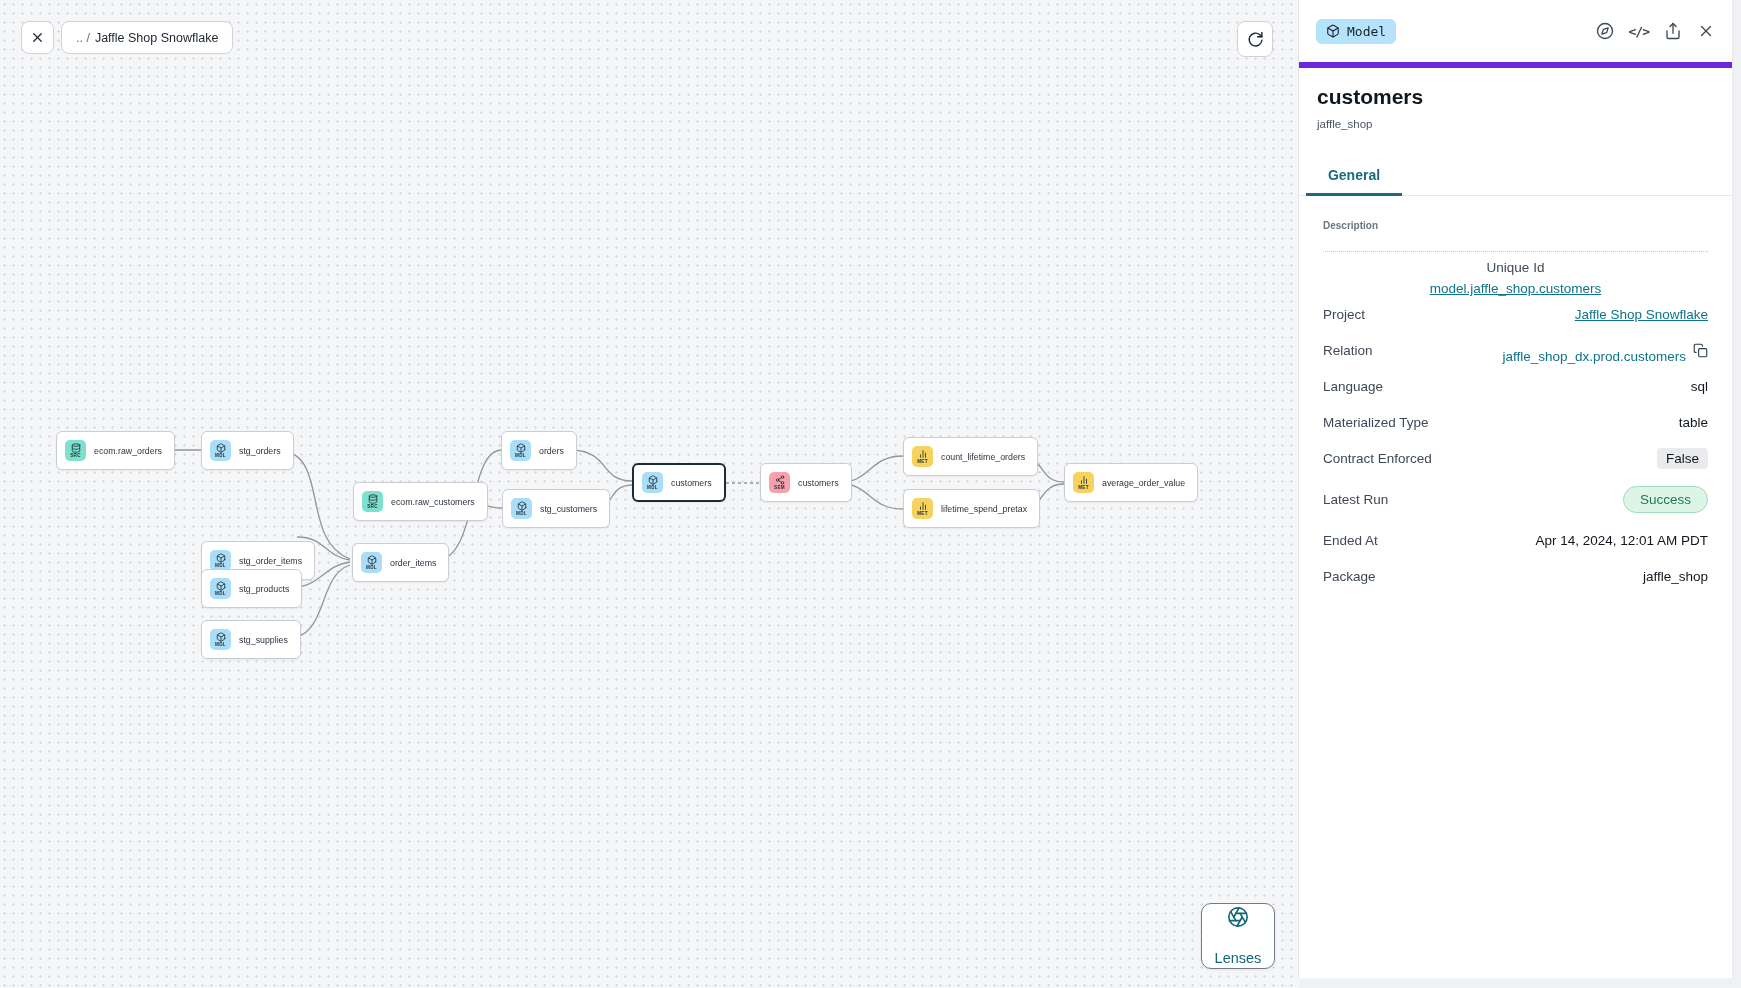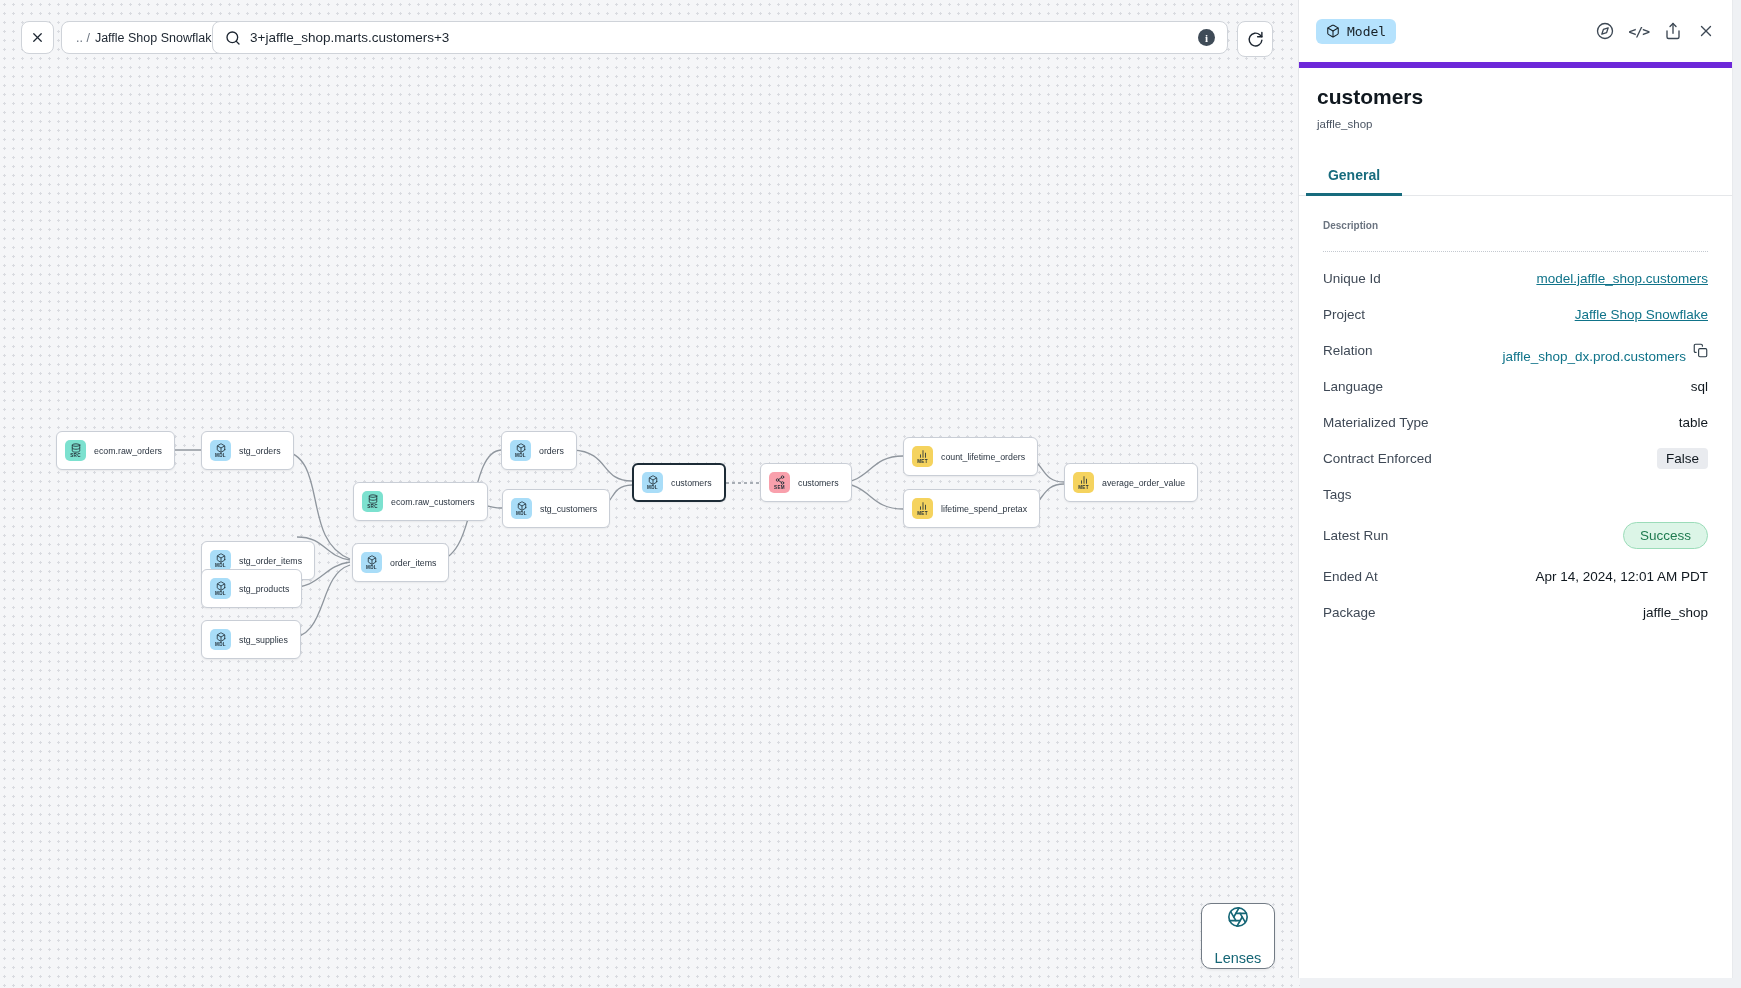--- a/index.html
+++ b/index.html
@@ -69,21 +69,21 @@
   .p-tabs { display:flex; padding:0 7px; margin-top:27px; border-bottom:1px solid #e5e7ea; }
   .tab { width:96px; text-align:center; font-size:14px; font-weight:bold; color:#176b7d;
     padding:10px 0 12px 0; position:relative; }
   .tab.active::after { content:""; position:absolute; left:0; right:0; bottom:-1px; height:3px; background:#176b7d; }
 
   .p-content { padding:24px 24px 0 24px; }
   .sec-label { font-size:10px; font-weight:bold; color:#6b7480; }
   .desc { margin-top:16px; font-size:13.5px; color:#1f2937; line-height:24px; }
   .dotline { border-top:1px dotted #c4c9d0; margin-top:20px; }
   .frow { display:flex; align-items:center; justify-content:space-between; height:36px; }
-  .frow:first-of-type { margin-top:8px; }
+  .frow:first-of-type { margin-top:8px;flex-direction:column; }
   .frow.tall { height:46px; }
   .flabel { font-size:13.5px; color:#3f4956; }
   .fvalue { font-size:13.5px; color:#10181f; display:flex; align-items:center; gap:7px; }
   .fvalue a { color:#0f7389; text-decoration:underline; }
   .fvalue .tealtext { color:#0f7389;margin-top:12px; }
   .badge-gray { background:#e9ebef; border-radius:4px; padding:3px 9px; font-size:13.5px; color:#10181f; }
   .badge-success { background:#dcf5e7; border:1px solid #9bdcb9; border-radius:999px;
     padding:5px 16px; font-size:13.5px; color:#1e7a4f; }
   .copybtn { color:#2b3a46; display:inline-flex; }
   .copybtn svg { width:15px; height:15px; stroke:currentColor; fill:none; stroke-width:1.8;
@@ -275,30 +275,20 @@
           <line x1="6" y1="6" x2="18" y2="18"></line>
         </svg>
     </span>
   </div>
 
   <div class="tbtn breadcrumb">
     <span class="dim">.. /</span>
     <span>Jaffle Shop Snowflake</span>
   </div>
 
-  <div class="tbtn searchbox">
-    <span class="icon">
-      <svg width="16" height="16" viewBox="0 0 24 24">
-          <circle cx="11" cy="11" r="8"></circle>
-          <line x1="21" y1="21" x2="16.65" y2="16.65"></line>
-        </svg>
-    </span>
-    <input type="text" value="3+jaffle_shop.marts.customers+3" style="">
-    <span class="info-dot">i</span>
-  </div>
 
   <div class="tbtn btn-refresh">
     <span class="icon">
       <svg width="17" height="17" viewBox="0 0 24 24">
           <path d="M21 2v6h-6"></path>
           <path d="M21 13a9 9 0 1 1-3-7.7L21 8"></path>
         </svg>
     </span>
   </div>
 
@@ -402,26 +392,20 @@
           <span class="fvalue">
             <span>table</span>
           </span>
         </div>
         <div class="frow">
           <span class="flabel">Contract Enforced</span>
           <span class="fvalue">
             <span class="badge-gray">False</span>
           </span>
         </div>
-        <div class="frow">
-          <span class="flabel">Tags</span>
-          <span class="fvalue">
-            <span></span>
-          </span>
-        </div>
         <div class="frow tall">
           <span class="flabel">Latest Run</span>
           <span class="fvalue">
             <span class="badge-success">Success</span>
           </span>
         </div>
         <div class="frow">
           <span class="flabel">Ended At</span>
           <span class="fvalue">
             <span>Apr 14, 2024, 12:01 AM PDT</span>

